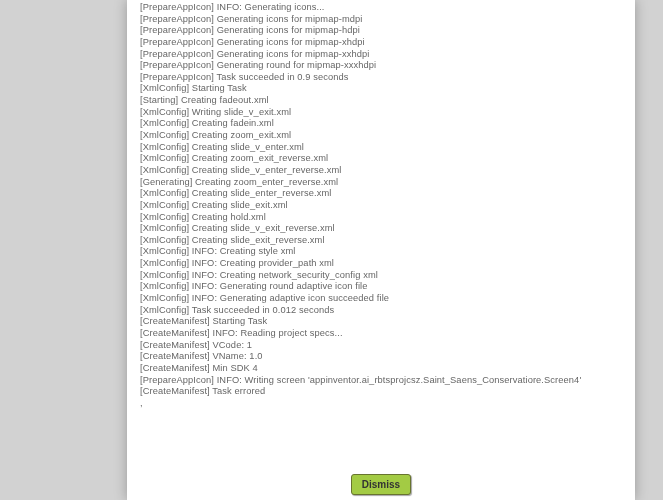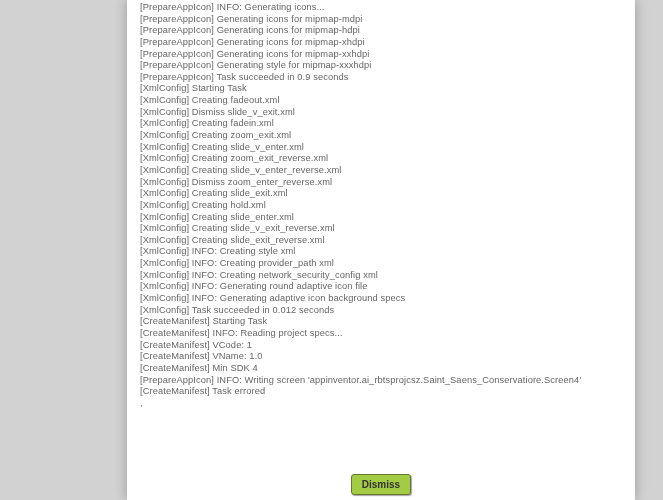--- a/index.html
+++ b/index.html
@@ -55,41 +55,41 @@
 <body>
 
 <div class="overlay">
   <div class="panel">
     <div class="log">
         <div class="log-line">[PrepareAppIcon] INFO: Generating icons...</div>
         <div class="log-line">[PrepareAppIcon] Generating icons for mipmap-mdpi</div>
         <div class="log-line">[PrepareAppIcon] Generating icons for mipmap-hdpi</div>
         <div class="log-line">[PrepareAppIcon] Generating icons for mipmap-xhdpi</div>
         <div class="log-line">[PrepareAppIcon] Generating icons for mipmap-xxhdpi</div>
-        <div class="log-line">[PrepareAppIcon] Generating style for mipmap-xxxhdpi</div>
+        <div class="log-line">[PrepareAppIcon] Generating round for mipmap-xxxhdpi</div>
         <div class="log-line">[PrepareAppIcon] Task succeeded in 0.9 seconds</div>
         <div class="log-line">[XmlConfig] Starting Task</div>
-        <div class="log-line">[XmlConfig] Creating fadeout.xml</div>
-        <div class="log-line">[XmlConfig] Dismiss slide_v_exit.xml</div>
+        <div class="log-line">[Starting] Creating fadeout.xml</div>
+        <div class="log-line">[XmlConfig] Writing slide_v_exit.xml</div>
         <div class="log-line">[XmlConfig] Creating fadein.xml</div>
         <div class="log-line">[XmlConfig] Creating zoom_exit.xml</div>
         <div class="log-line">[XmlConfig] Creating slide_v_enter.xml</div>
         <div class="log-line">[XmlConfig] Creating zoom_exit_reverse.xml</div>
         <div class="log-line">[XmlConfig] Creating slide_v_enter_reverse.xml</div>
-        <div class="log-line">[XmlConfig] Dismiss zoom_enter_reverse.xml</div>
+        <div class="log-line">[Generating] Creating zoom_enter_reverse.xml</div>
+        <div class="log-line">[XmlConfig] Creating slide_enter_reverse.xml</div>
         <div class="log-line">[XmlConfig] Creating slide_exit.xml</div>
         <div class="log-line">[XmlConfig] Creating hold.xml</div>
-        <div class="log-line">[XmlConfig] Creating slide_enter.xml</div>
         <div class="log-line">[XmlConfig] Creating slide_v_exit_reverse.xml</div>
         <div class="log-line">[XmlConfig] Creating slide_exit_reverse.xml</div>
         <div class="log-line">[XmlConfig] INFO: Creating style xml</div>
         <div class="log-line">[XmlConfig] INFO: Creating provider_path xml</div>
         <div class="log-line">[XmlConfig] INFO: Creating network_security_config xml</div>
         <div class="log-line">[XmlConfig] INFO: Generating round adaptive icon file</div>
-        <div class="log-line">[XmlConfig] INFO: Generating adaptive icon background specs</div>
+        <div class="log-line">[XmlConfig] INFO: Generating adaptive icon succeeded file</div>
         <div class="log-line">[XmlConfig] Task succeeded in 0.012 seconds</div>
         <div class="log-line">[CreateManifest] Starting Task</div>
         <div class="log-line">[CreateManifest] INFO: Reading project specs...</div>
         <div class="log-line">[CreateManifest] VCode: 1</div>
         <div class="log-line">[CreateManifest] VName: 1.0</div>
         <div class="log-line">[CreateManifest] Min SDK 4</div>
         <div class="log-line">[PrepareAppIcon] INFO: Writing screen 'appinventor.ai_rbtsprojcsz.Saint_Saens_Conservatiore.Screen4'</div>
         <div class="log-line">[CreateManifest] Task errored</div>
         <div class="log-line">,</div>
       </div>

